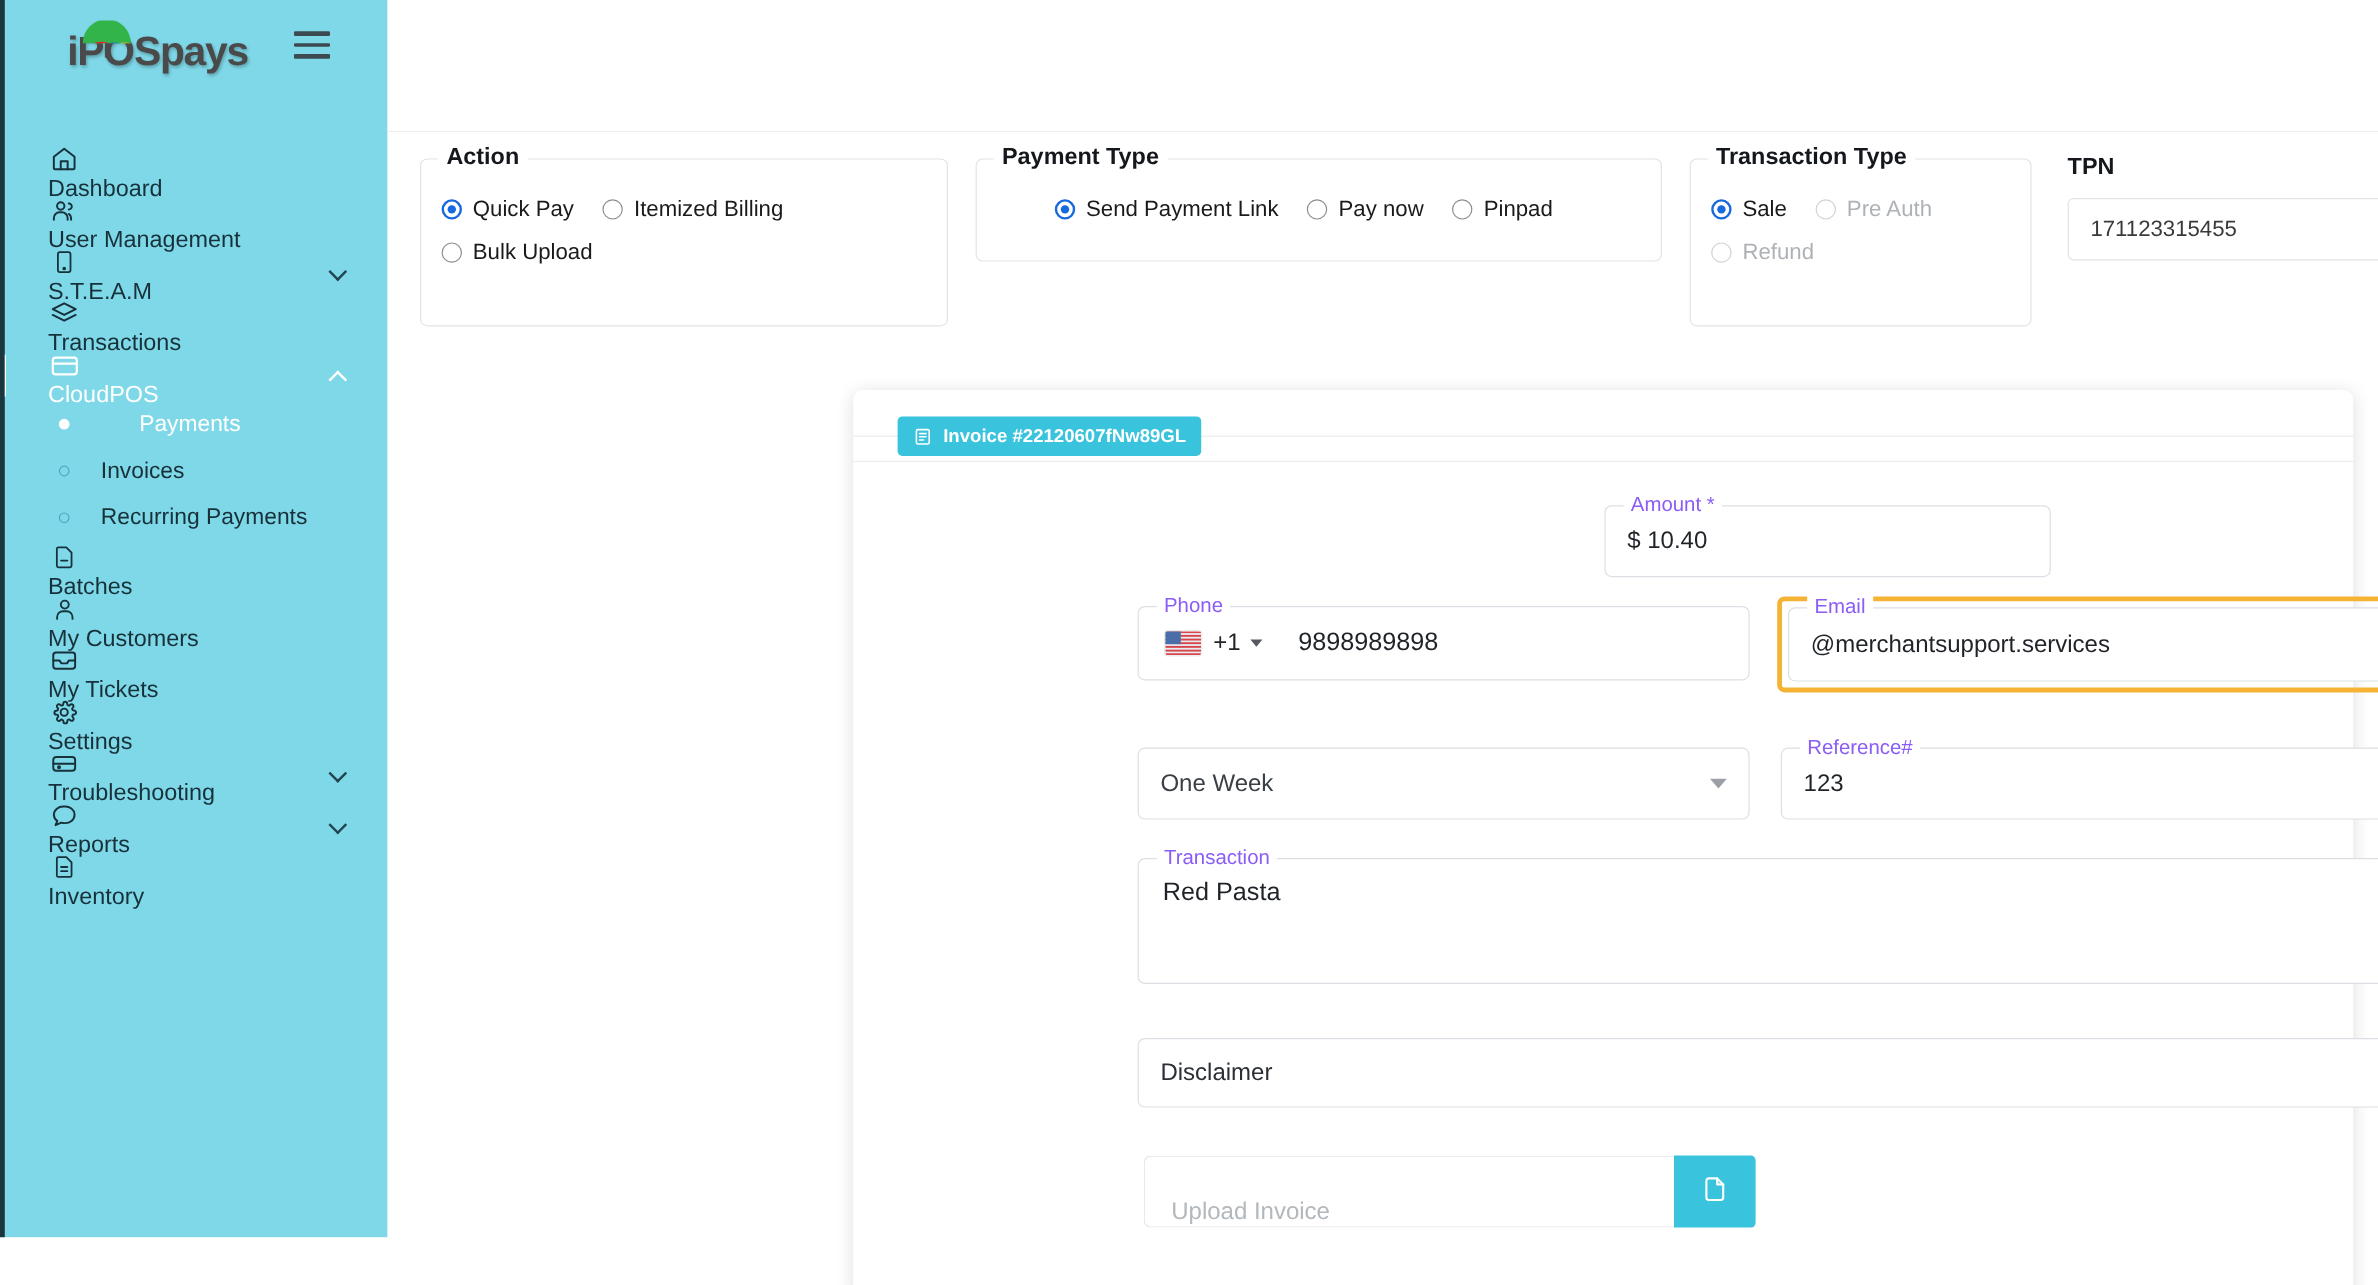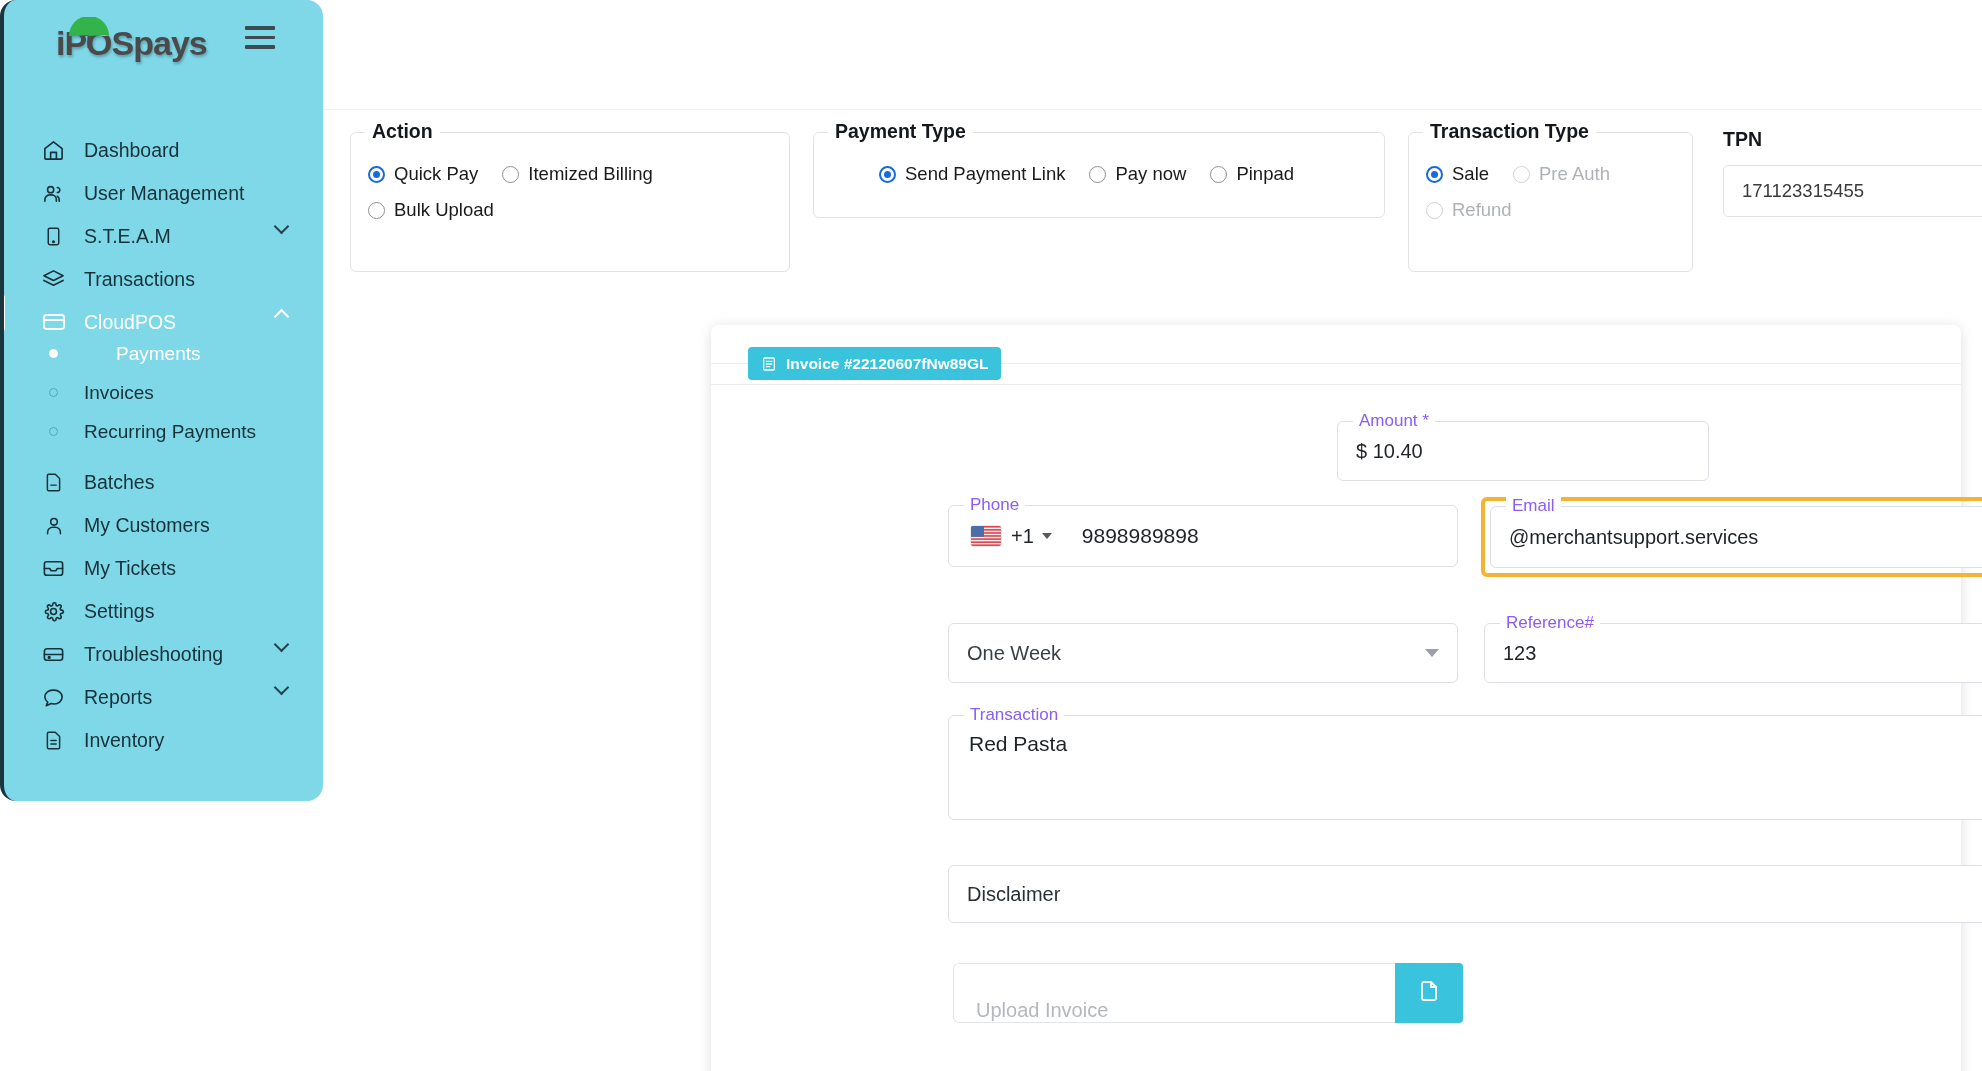--- a/index.html
+++ b/index.html
@@ -5,25 +5,24 @@
   * { box-sizing: border-box; margin: 0; padding: 0; }
   html, body {
     width: 1982px; height: 1071px;
     font-family: "Liberation Sans", sans-serif;
     background: #ffffff; overflow: hidden;
   }
   .app { position: relative; width: 1982px; height: 1071px; display: flex; }
 
   
   .sidebar {
-    position: relative; width: 323px; height: 801px;
+    position: relative; width: 323px; height: 1031px;
     background: #7fd8e8; flex: 0 0 323px;
     border-left: 4px solid #1c3640;
     overflow: hidden;
-    border-radius: 16px;
   }
   .sidebar-top { position: relative; height: 105px; }
   .logo {
     position: absolute; left: 52px; top: 26px;
     display: flex; align-items: flex-end;
   }
   .umbrella { position: absolute; left: 10px; top: -9px; width: 46px; height: 32px; }
   .logo-text {
     font-size: 34px; font-weight: bold; color: #4a4a4a;
     letter-spacing: -1px; line-height: 1;
@@ -32,23 +31,23 @@
   .hamburger {
     position: absolute; right: 48px; top: 26px;
     width: 30px; cursor: pointer;
   }
   .hamburger span {
     display: block; height: 3.5px; background: #3c4a52;
     margin-bottom: 6px; border-radius: 1px;
   }
   .nav { padding-top: 14px; }
   .nav-item {
-    position: relative; display: flex; align-items: flex-end;
+    position: relative; display: flex; align-items: flex-start;
     height: 43px; padding-left: 36px; cursor: pointer;
-    color: #17313a; font-size: 19.5px;
+    color: #17313a; font-size: 19.5px; flex-direction: column;
   }
   .nav-item .ico {
     width: 27px; height: 24px; margin-right: 17px;
     display: flex; align-items: center; justify-content: center;
     flex: 0 0 27px;
   }
   .nav-item .ico svg { display: block; }
   .nav-item.active { color: #ffffff; }
   .nav-item.active .ico svg { stroke: #ffffff; fill: none; }
   .nav-item.active::before {

